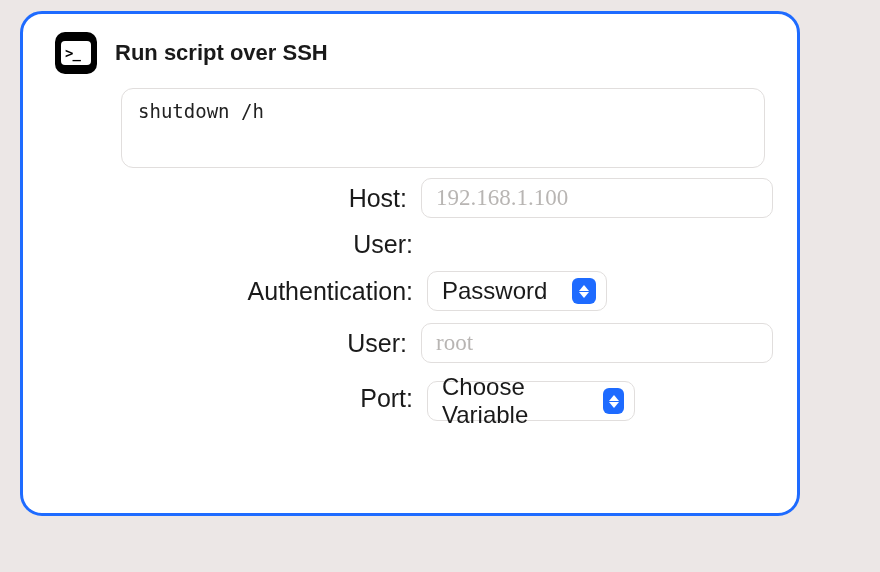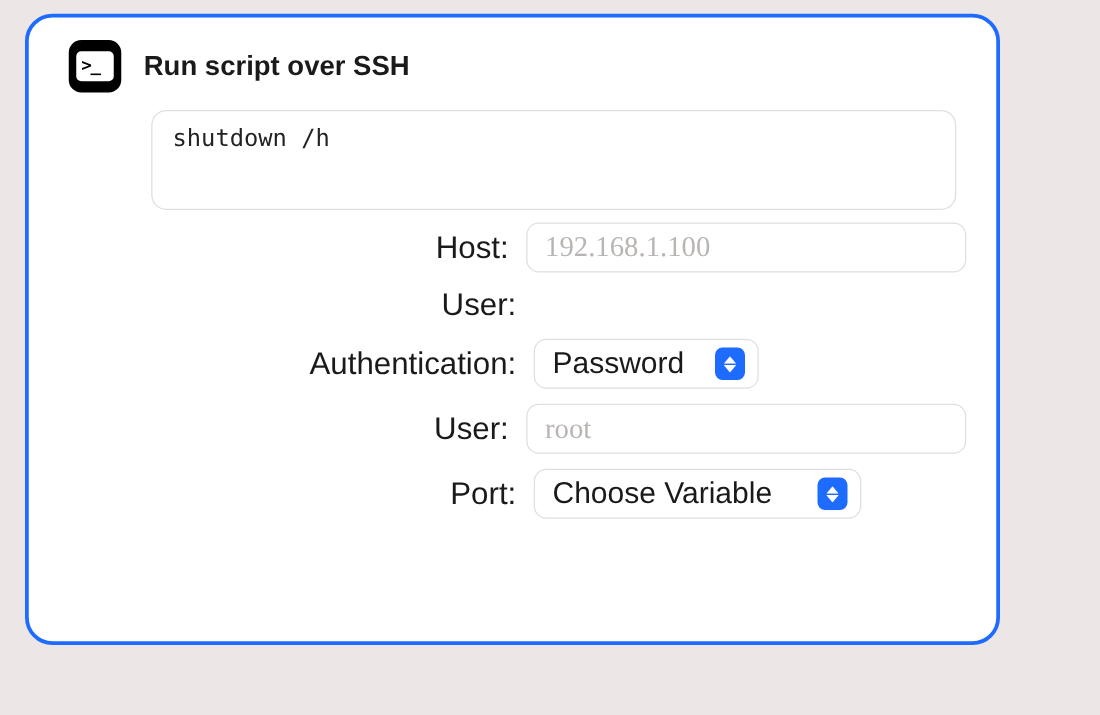--- a/index.html
+++ b/index.html
@@ -127,21 +127,21 @@
     border-radius: 10px;
     padding: 0 10px 0 14px;
     display: inline-flex;
     align-items: center;
     gap: 10px;
     font-size: 24px;
     background: #fff;
     cursor: default;
   }
   .select-like.small { width: 180px; justify-content: space-between; }
-  .select-like.mid   { width: 262px; justify-content: space-between; }
+  .select-like.mid   { width: 208px; justify-content: space-between; }
   .stepper {
     width: 24px;
     height: 26px;
     background: #1e6bff;
     border-radius: 6px;
     display: flex;
     flex-direction: column;
     align-items: center;
     justify-content: center;
     gap: 1px;

